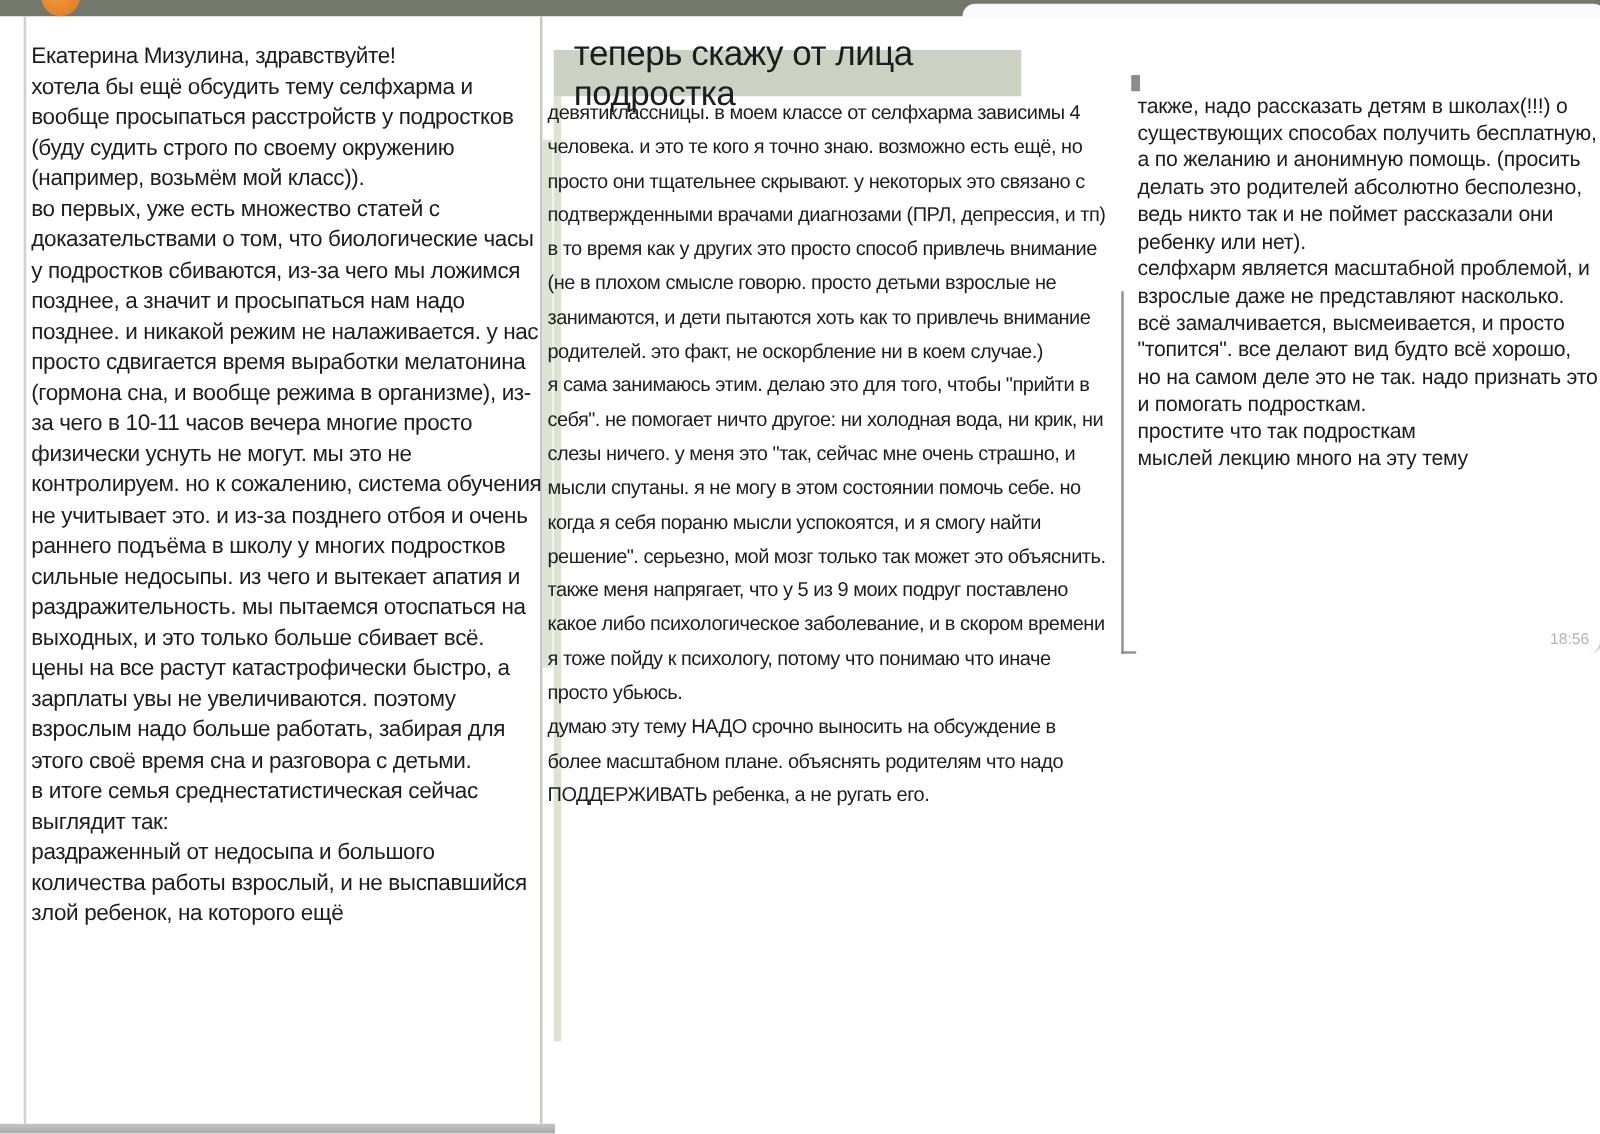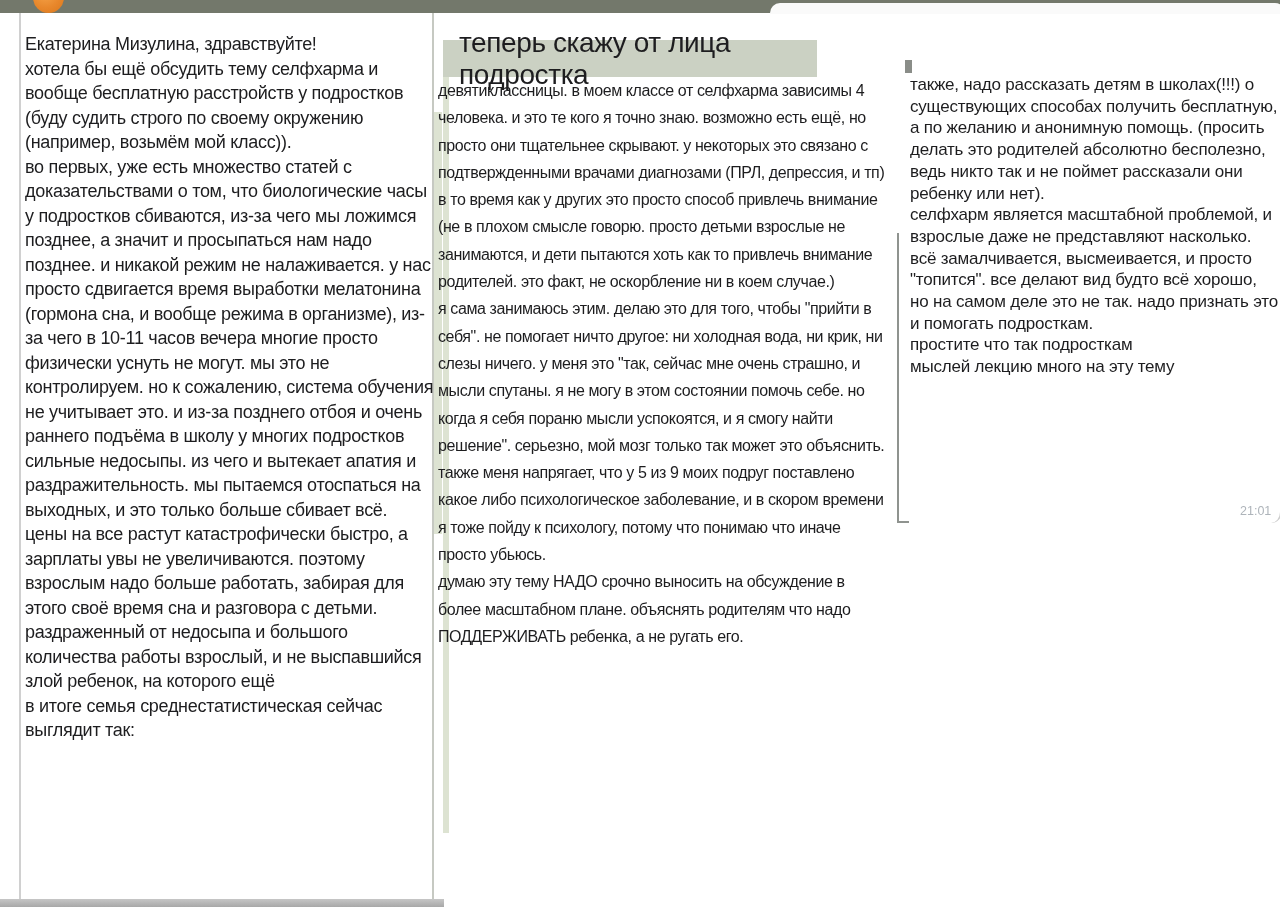--- a/index.html
+++ b/index.html
@@ -61,41 +61,41 @@
     <div class="orange-dot"></div>
     <div class="toptab"></div>
   </div>
 
   <div class="lineL"></div>
   <div class="lineR"></div>
   <div class="green-strip-left"></div>
   <div class="bottom-strip"></div>
   <div class="col-left msg">
       <p>Екатерина Мизулина, здравствуйте!</p>
-      <p>хотела бы ещё обсудить тему селфхарма и вообще бесплатную расстройств у подростков (буду судить строго по своему окружению (например, возьмём мой класс)).</p>
+      <p>хотела бы ещё обсудить тему селфхарма и вообще просыпаться расстройств у подростков (буду судить строго по своему окружению (например, возьмём мой класс)).</p>
       <p> во первых, уже есть множество статей с доказательствами о том, что биологические часы у подростков сбиваются, из-за чего мы ложимся позднее, а значит и просыпаться нам надо позднее. и никакой режим не налаживается. у нас просто сдвигается время выработки мелатонина (гормона сна, и вообще режима в организме), из-за чего в 10-11 часов вечера многие просто физически уснуть не могут. мы это не контролируем. но к сожалению, система обучения не учитывает это. и из-за позднего отбоя и очень раннего подъёма в школу у многих подростков сильные недосыпы. из чего и вытекает апатия и раздражительность. мы пытаемся отоспаться на выходных, и это только больше сбивает всё.</p>
       <p>цены на все растут катастрофически быстро, а зарплаты увы не увеличиваются. поэтому взрослым надо больше работать, забирая для этого своё время сна и разговора с детьми.</p>
+      <p>в итоге семья среднестатистическая сейчас выглядит так:</p>
       <p>раздраженный от недосыпа и большого количества работы взрослый, и не выспавшийся злой ребенок, на которого ещё</p>
-      <p>в итоге семья среднестатистическая сейчас выглядит так:</p>
     </div>
 
   <div class="green-strip-mid"></div>
   <div class="mid-hl">теперь скажу от лица подростка</div>
   <div class="col-mid msg">
       <p>девятиклассницы. в моем классе от селфхарма зависимы 4 человека. и это те кого я точно знаю. возможно есть ещё, но просто они тщательнее скрывают. у некоторых это связано с подтвержденными врачами диагнозами (ПРЛ, депрессия, и тп) в то время как у других это просто способ привлечь внимание (не в плохом смысле говорю. просто детьми взрослые не занимаются, и дети пытаются хоть как то привлечь внимание родителей. это факт, не оскорбление ни в коем случае.)</p>
       <p>я сама занимаюсь этим. делаю это для того, чтобы "прийти в себя". не помогает ничто другое: ни холодная вода, ни крик, ни слезы ничего. у меня это "так, сейчас мне очень страшно, и мысли спутаны. я не могу в этом состоянии помочь себе. но когда я себя пораню мысли успокоятся, и я смогу найти решение". серьезно, мой мозг только так может это объяснить.</p>
       <p>также меня напрягает, что у 5 из 9 моих подруг поставлено какое либо психологическое заболевание, и в скором времени я тоже пойду к психологу, потому что понимаю что иначе просто убьюсь.</p>
       <p>думаю эту тему НАДО срочно выносить на обсуждение в более масштабном плане. объяснять родителям что надо ПОДДЕРЖИВАТЬ ребенка, а не ругать его.</p>
     </div>
   <div class="mid-right-line"></div>
   <div class="mid-right-hook"></div>
 
   <div class="right-corner"></div>
   <div class="col-right msg">
       <p>также, надо рассказать детям в школах(!!!) о существующих способах получить бесплатную, а по желанию и анонимную помощь. (просить делать это родителей абсолютно бесполезно, ведь никто так и не поймет рассказали они ребенку или нет).</p>
       <p>селфхарм является масштабной проблемой, и взрослые даже не представляют насколько. всё замалчивается, высмеивается, и просто "топится". все делают вид будто всё хорошо, но на самом деле это не так. надо признать это и помогать подросткам.</p>
       <p>простите что так подросткам</p>
       <p>мыслей лекцию много на эту тему</p>
     </div>
-  <div class="time">21:01</div>
+  <div class="time">18:56</div>
   <div class="bubble-tail"></div>
 
 </div>
 
 </body></html>

